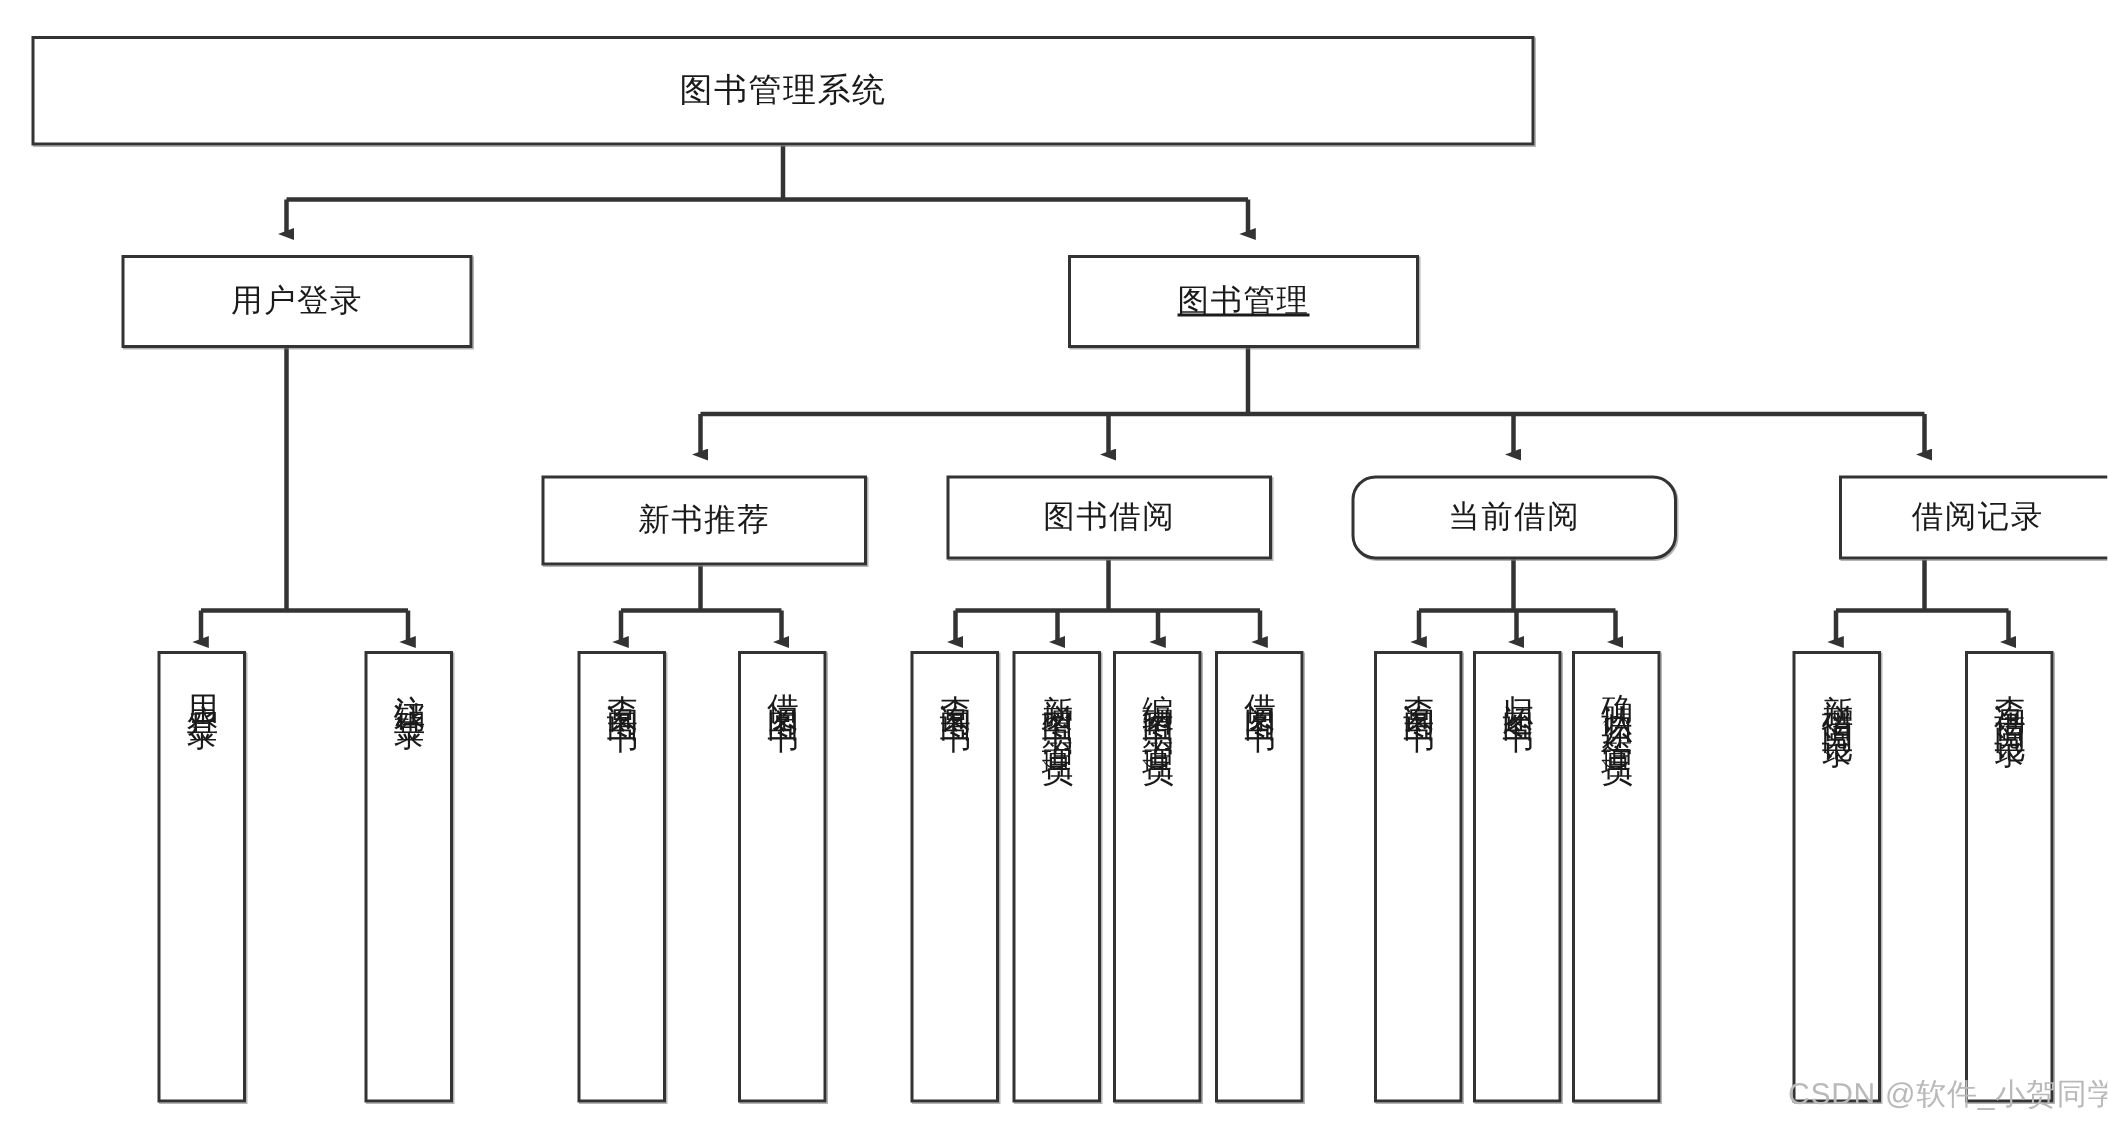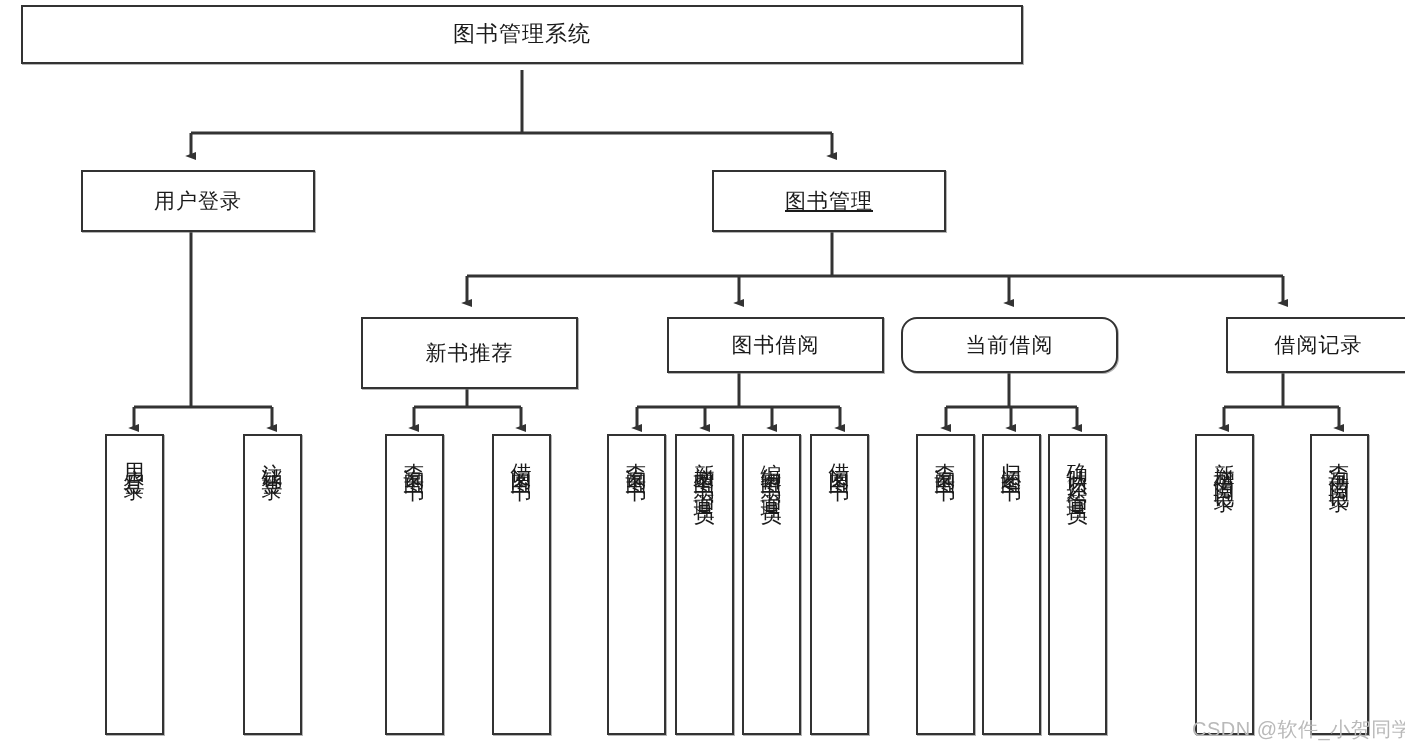--- a/index.html
+++ b/index.html
@@ -120,35 +120,35 @@
       <path d="M1011,407 L1011,428" marker-end="url(#arrow)"></path>
       <path d="M1077,407 L1077,428" marker-end="url(#arrow)"></path>
 
       <path d="M1283,373 L1283,407"></path>
       <path d="M1224,407 L1339,407"></path>
       <path d="M1224,407 L1224,428" marker-end="url(#arrow)"></path>
       <path d="M1339,407 L1339,428" marker-end="url(#arrow)"></path>
     </g>
   </svg>
 
-  <div class="node root horiz" style="left:21px; top:5px; width:1002px; height:59px;">
+  <div class="node root horiz" style="left:21px; top:24px; width:1002px; height:73px;">
     <span class="node-label">图书管理系统</span>
   </div>
 
   <div class="node horiz" style="left:81px; top:170px; width:234px; height:62px;">
     <span class="node-label">用户登录</span>
   </div>
   <div class="node horiz" style="left:712px; top:170px; width:234px; height:62px;text-decoration:underline;">
     <span class="node-label">图书管理</span>
   </div>
 
-  <div class="node horiz" style="left:361px; top:317px; width:217px; height:72px;">
+  <div class="node horiz" style="left:361px; top:317px; width:217px; height:60px;">
     <span class="node-label">新书推荐</span>
   </div>
-  <div class="node horiz" style="left:631px; top:317px; width:217px; height:56px;margin-left:36px;">
+  <div class="node horiz" style="left:631px; top:317px; width:217px; height:56px;">
     <span class="node-label">图书借阅</span>
   </div>
   <div class="node horiz" style="left:901px; top:317px; width:217px; height:56px;border-radius:16px;">
     <span class="node-label">当前借阅</span>
   </div>
   <div class="node horiz" style="left:1226px; top:317px; width:185px; height:56px;">
     <span class="node-label">借阅记录</span>
   </div>
 
   <div class="node vert" style="left:105px; top:434px; width:59px; height:301px;">

